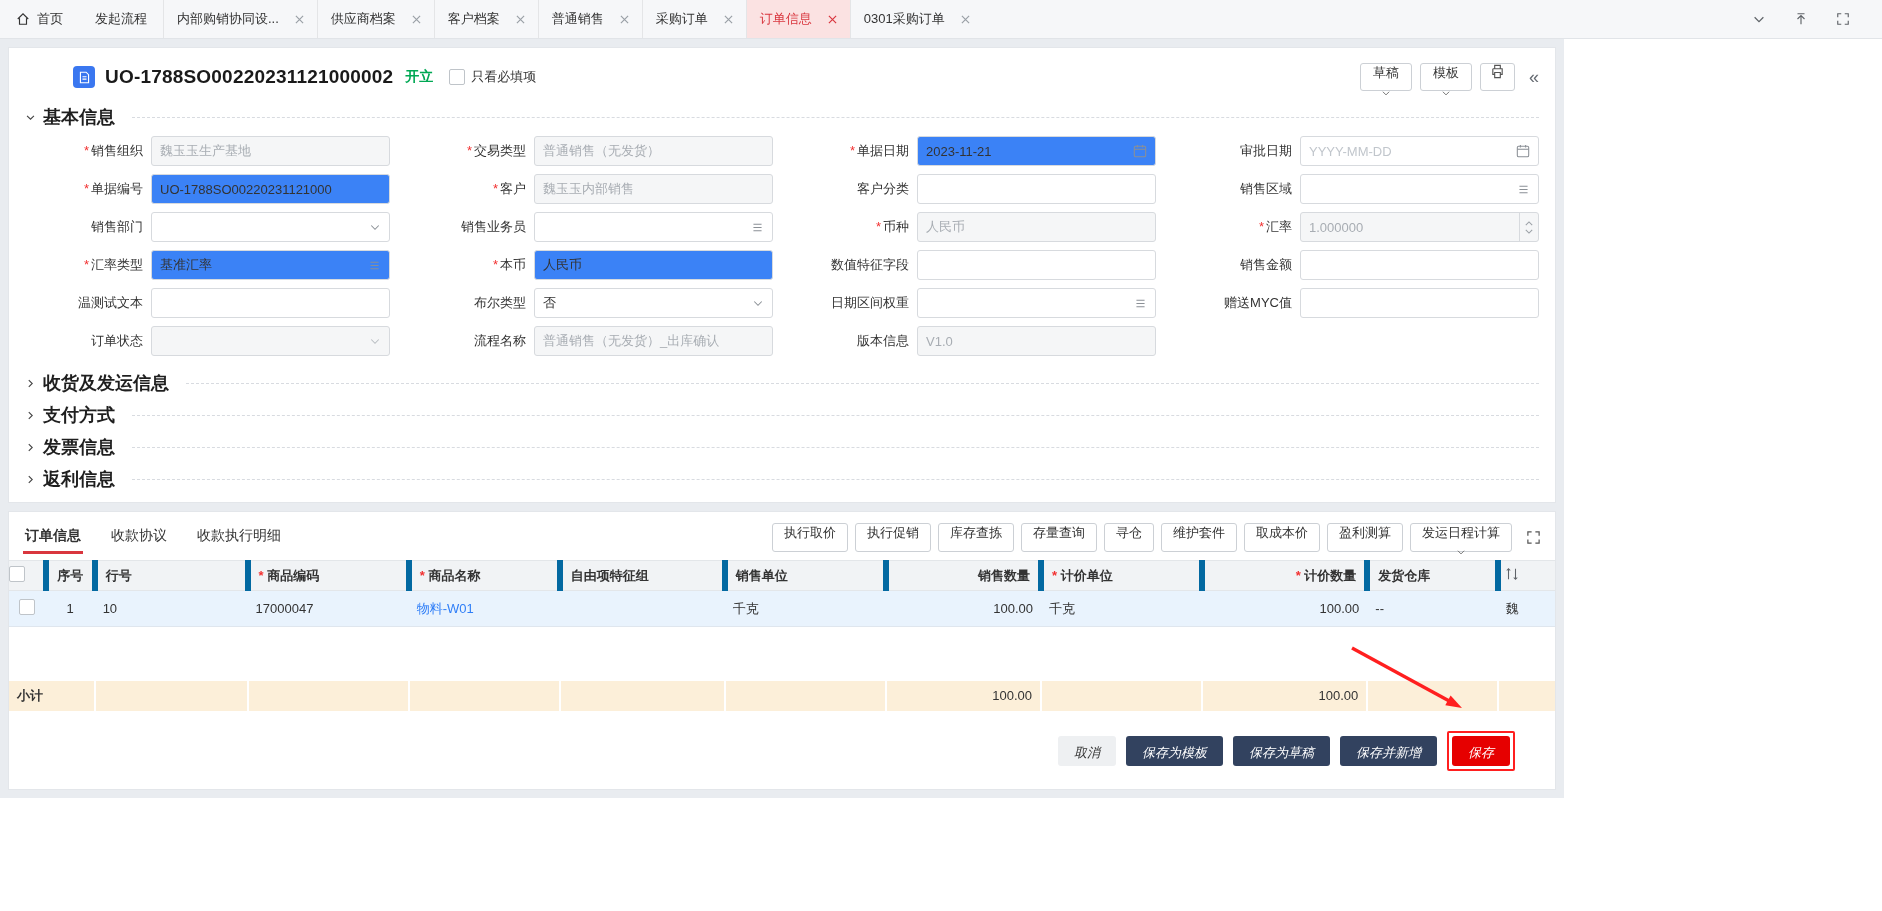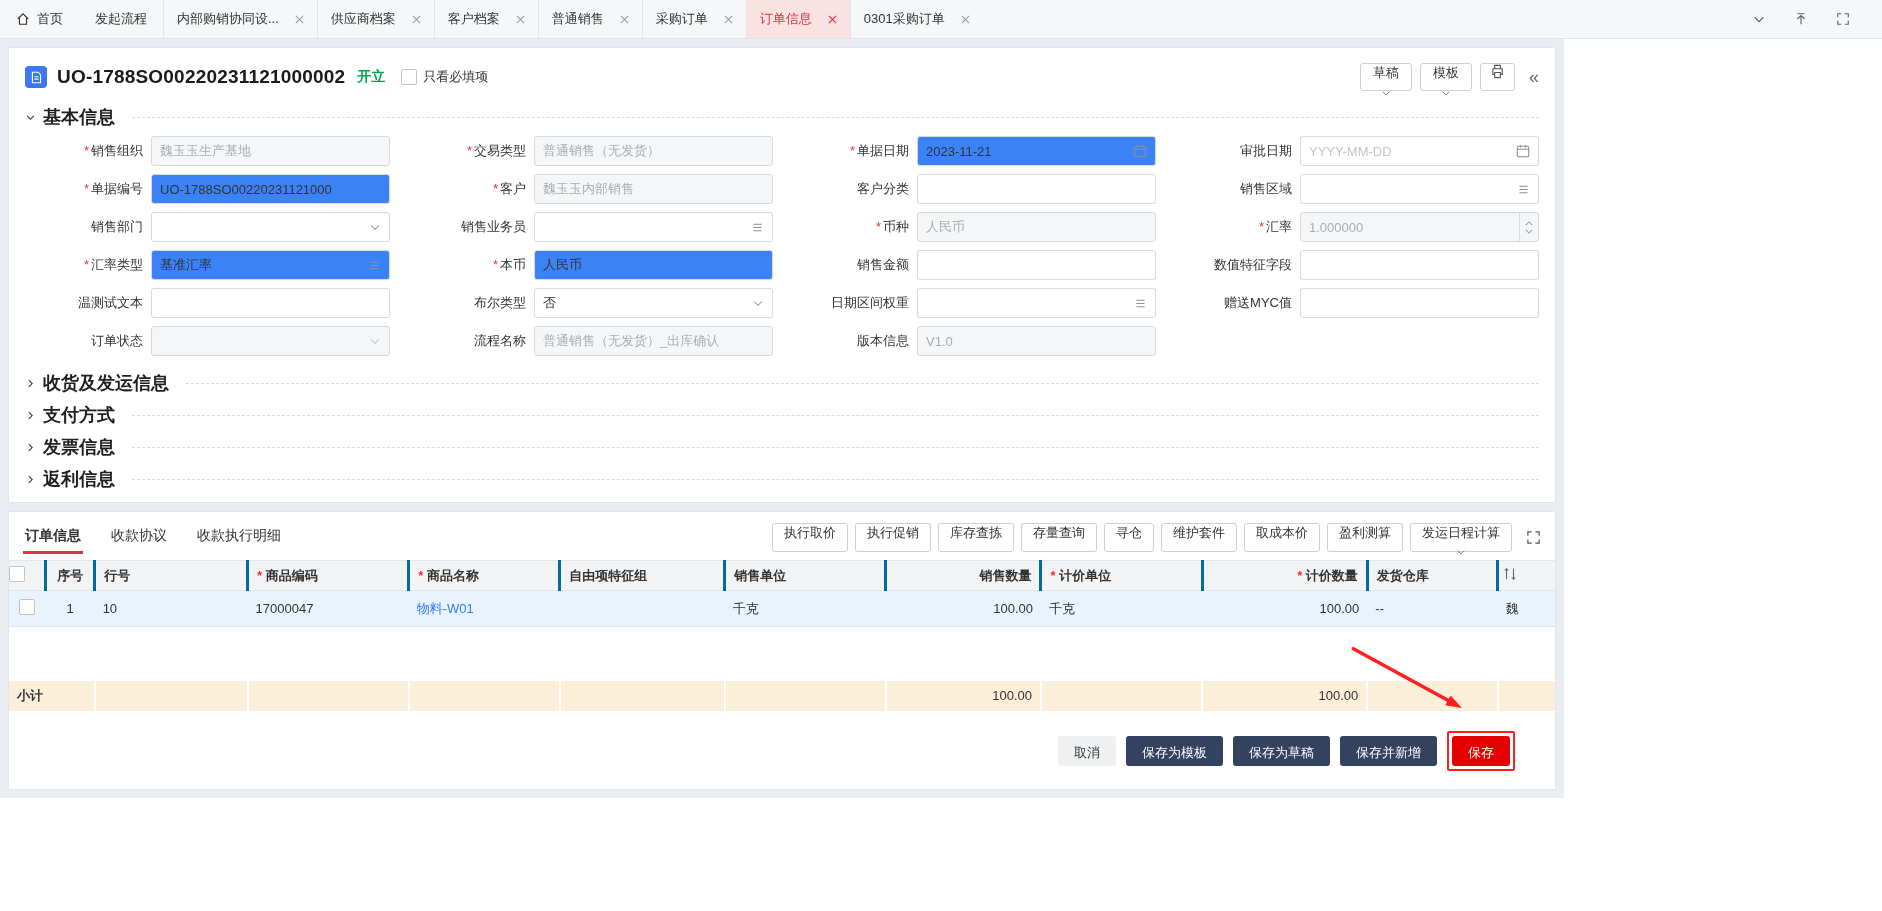--- a/index.html
+++ b/index.html
@@ -23,21 +23,21 @@
   .tb-icons{margin-left:auto;display:flex;align-items:center;gap:28px;padding-right:32px;color:#5f6368;}
   .tb-icons .ic{display:flex;cursor:pointer;}
 
   
   .workspace{width:1564px;box-sizing:border-box;padding:8px;background:#e9ecf0;}
   .card{background:#fff;border:1px solid #e3e6ea;box-sizing:border-box;}
   .form-card{padding:6px 16px 8px;}
   .detail-card{margin-top:8px;padding:0;position:relative;}
 
   
-  .title-row{display:flex;align-items:center;height:46px;}
+  .title-row{display:flex;align-items:center;height:46px;margin-left:48px;}
   .doc-icon{width:22px;height:22px;background:#3a77f0;border-radius:4px;display:flex;align-items:center;justify-content:center;flex:none;}
   .doc-no{font-size:19px;font-weight:bold;color:#1a1a1a;margin:0 0 0 10px;letter-spacing:.2px;}
   .status{color:#00a854;font-size:14px;font-weight:600;margin-left:12px;}
   .chk{margin-left:16px;display:flex;align-items:center;gap:6px;font-size:13px;color:#333;cursor:pointer;}
   .cbx{width:14px;height:14px;border:1px solid #bfc4c9;border-radius:2px;background:#fff;display:inline-block;flex:none;}
   .title-actions{margin-left:auto;display:flex;align-items:center;gap:8px;}
   .btn-light{height:28px;display:inline-flex;align-items:center;gap:6px;padding:0 12px;background:#fff;border:1px solid #ccd0d5;border-radius:3px;font-size:13px;color:#333;}
   .btn-light.icon-only{padding:0 9px;}
   .collapse-g{font-size:18px;color:#666b72;margin-left:6px;cursor:pointer;line-height:1;}
 
@@ -65,38 +65,38 @@
   .detail-top{display:flex;align-items:center;padding:8px 14px 6px;}
   .d-tabs{display:flex;gap:26px;font-size:14px;color:#333;}
   .d-tab{padding:7px 2px 6px;cursor:pointer;border-bottom:3px solid transparent;}
   .d-tab.active{font-weight:bold;border-bottom-color:#d9363e;}
   .d-toolbar{margin-left:auto;display:flex;align-items:center;gap:7px;}
   .tbtn{height:29px;padding:0 11px;background:#fff;border:1px solid #ccd0d5;border-radius:3px;font-size:13px;color:#333;display:inline-flex;align-items:center;gap:5px;white-space:nowrap;}
   .expand-ic{color:#555;margin-left:7px;display:flex;cursor:pointer;}
 
   
   .grid{width:100%;border-collapse:collapse;table-layout:fixed;font-size:13px;color:#333;}
-  .grid thead th{background:#f1f3f5;border-top:1px solid #e3e6e9;border-bottom:1px solid #e3e6e9;border-right:3px solid #0369a1;height:30px;padding:0 8px;font-weight:bold;text-align:left;overflow:hidden;white-space:nowrap;box-sizing:border-box;}
+  .grid thead th{background:#f1f3f5;border-top:1px solid #e3e6e9;border-bottom:1px solid #e3e6e9;border-right:6px solid #0369a1;height:30px;padding:0 8px;font-weight:bold;text-align:left;overflow:hidden;white-space:nowrap;box-sizing:border-box;}
   .grid thead th:last-child{border-right:none;}
   .grid th.center{text-align:center;}
   .grid th.num,.grid td.num{text-align:right;}
   .grid th.rq::before{content:"* ";color:#f23030;}
   .grid td{height:36px;padding:0 8px;overflow:hidden;white-space:nowrap;box-sizing:border-box;}
   .c-check{text-align:center;padding:0 !important;}
   .data-row td{background:#e9f3fd;border-bottom:1px solid #dfe6ee;}
   .link{color:#2f7ef7;cursor:pointer;}
   .filler td{height:54px;background:#fff;border:none;}
   .sum-row td{background:#fcefd9;height:30px;border-right:2px solid #fff;}
   .sum-row td:last-child{border-right:none;}
   .sum-label{font-weight:bold;}
   .c-cfg{text-align:center;padding:0 4px !important;color:#5f6368;}
 
   
   .footer-bar{display:flex;justify-content:flex-end;align-items:center;gap:10px;padding:20px 40px 18px 0;}
-  .fbtn{height:30px;padding:8px 16px;border:none;border-radius:3px;font-size:13px;}
+  .fbtn{height:30px;padding:8px 16px;border:none;border-radius:3px;font-size:13px;font-style:italic;}
   .fbtn.gray{background:#eef0f2;color:#333;}
   .fbtn.navy{background:#32425f;color:#fff;}
   .fbtn.red{background:#e60000;color:#fff;}
   .save-annotation{border:2px solid #ff1f1f;border-radius:2px;padding:3px;display:inline-flex;}
 
   .annotation-arrow{position:absolute;left:1340px;top:638px;pointer-events:none;z-index:20;}
 </style>
 </head>
 <body>
 
@@ -382,28 +382,28 @@
       </div>
 
       <div class="field required">
         <div class="lbl">本币</div>
         <div class="ctrl yellow">
           <span class="val">人民币</span>
         </div>
       </div>
 
       <div class="field">
+        <div class="lbl">数值特征字段</div>
+        <div class="ctrl">
+          <span class="val"></span>
+        </div>
+      </div>
+
+      <div class="field">
         <div class="lbl">销售金额</div>
-        <div class="ctrl">
-          <span class="val"></span>
-        </div>
-      </div>
-
-      <div class="field">
-        <div class="lbl">数值特征字段</div>
         <div class="ctrl">
           <span class="val"></span>
         </div>
       </div>
 
       <div class="field">
         <div class="lbl">温测试文本</div>
         <div class="ctrl">
           <span class="val"></span>
         </div>

